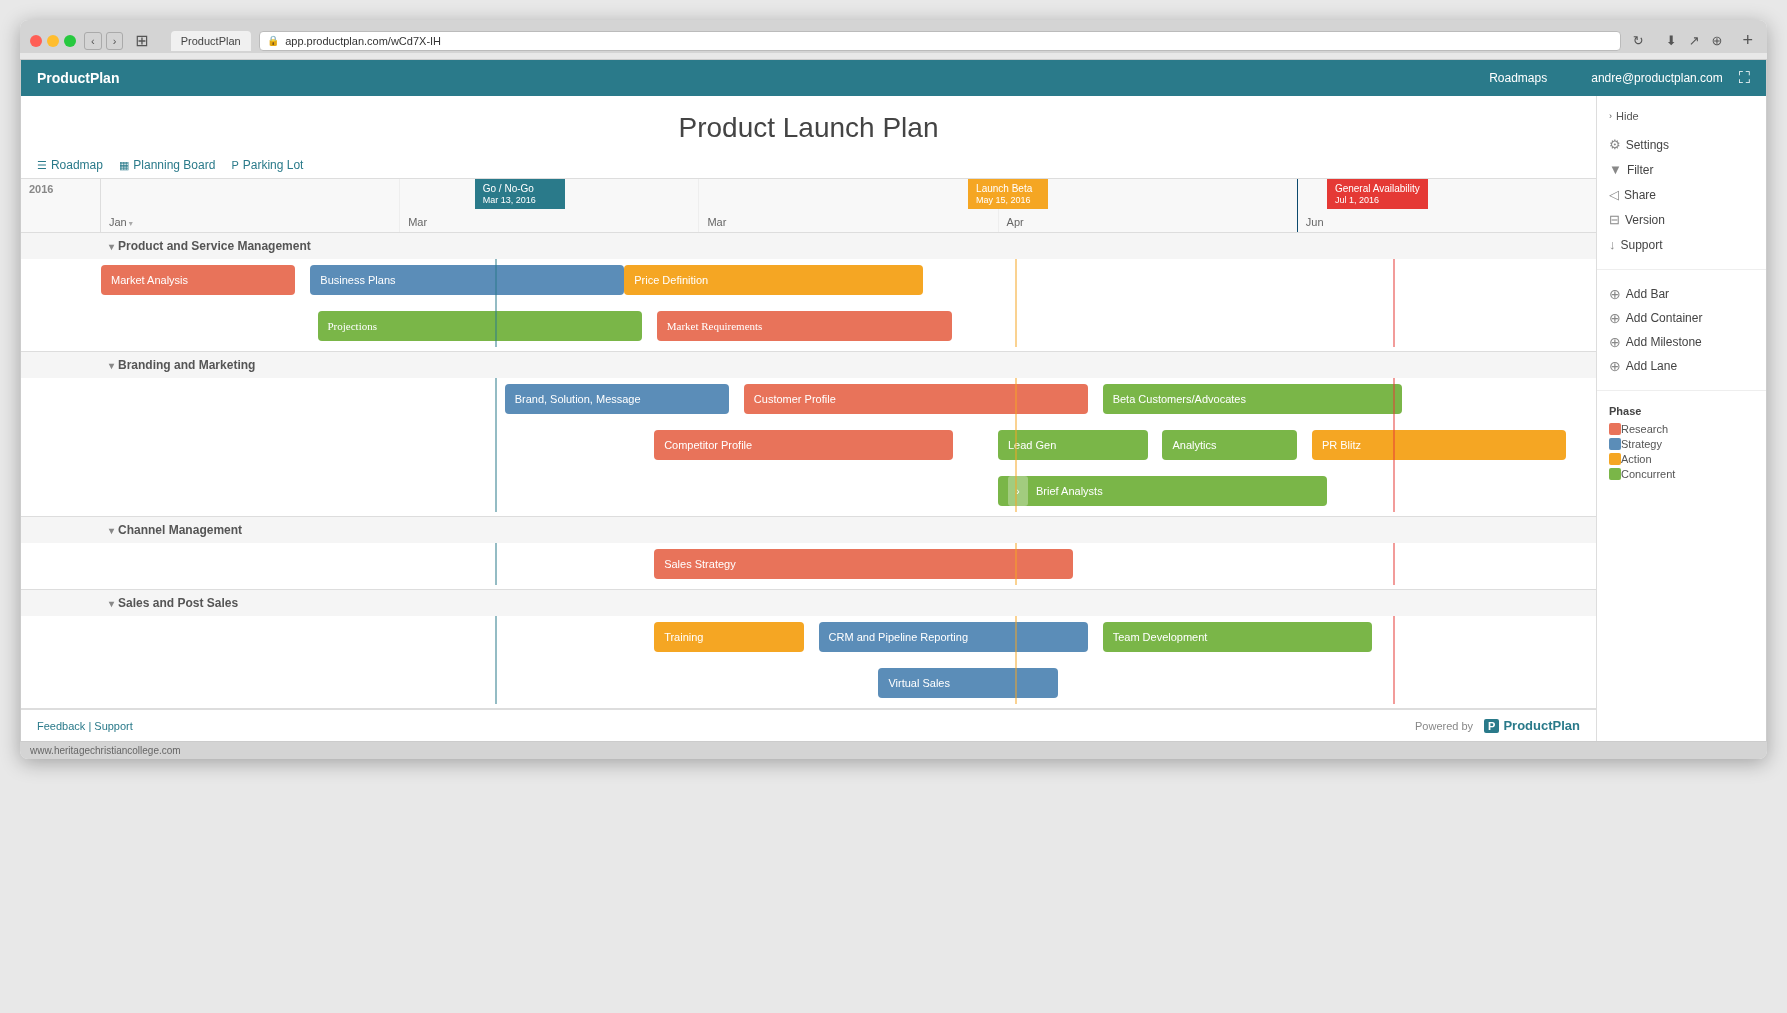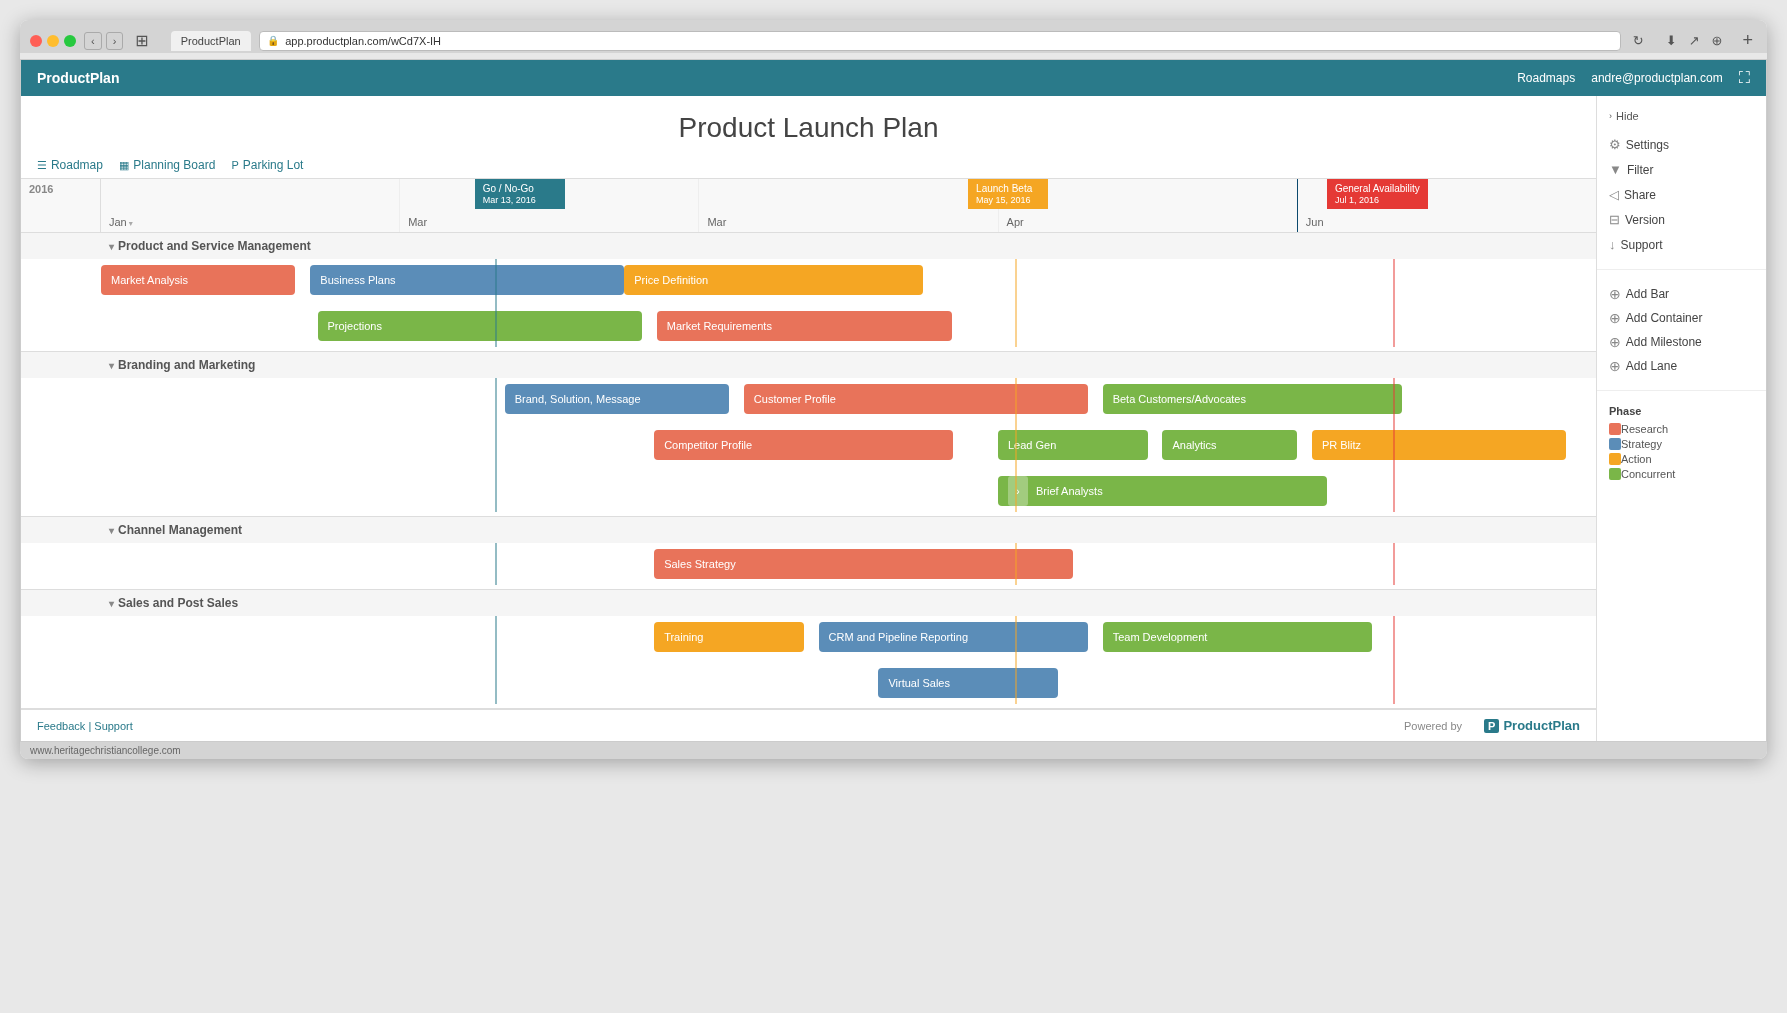--- a/index.html
+++ b/index.html
@@ -22,21 +22,21 @@
     .address-bar { flex: 1; display: flex; align-items: center; background: white; border: 1px solid #bbb; border-radius: 4px; padding: 3px 8px; font-size: 11px; color: #333; gap: 5px; }
     .lock-icon { color: #888; font-size: 10px; }
     .toolbar-icons { display: flex; gap: 4px; margin-left: 6px; }
     .toolbar-icon { background: none; border: none; cursor: pointer; font-size: 13px; color: #555; padding: 2px 4px; }
 
     
     .app-wrapper { background: #f0f0f0; border: 1px solid #ccc; }
     .app-header { background: #2a7a8a; display: flex; align-items: center; padding: 0 16px; height: 36px; }
     .app-logo { color: white; font-weight: bold; font-size: 14px; }
     .app-nav-right { margin-left: auto; display: flex; align-items: center; gap: 16px; color: white; font-size: 12px; }
-    .app-nav-right a { color: white; text-decoration: none; }
+    .app-nav-right a { color: white; text-decoration: none; margin-left: 28px; }
     .fullscreen-btn { background: none; border: none; color: white; cursor: pointer; font-size: 16px; }
 
     
     .page-content { display: flex; background: white; min-height: 640px; border-radius: 27px; }
     
     
     .main-area { flex: 1; padding: 0; overflow: hidden; }
     
     
     .page-title-section { text-align: center; padding: 16px 0 8px; background: white; }
@@ -75,21 +75,21 @@
     .sidebar-add-icon { color: #888; font-size: 14px; }
     .phase-legend { padding: 8px 12px; }
     .phase-legend-title { font-size: 11px; font-weight: bold; color: #444; margin-bottom: 6px; }
     .phase-item { display: flex; align-items: center; margin-bottom: 3px; font-size: 11px; color: #555; }
     .phase-dot { width: 12px; height: 12px; border-radius: 2px; flex-shrink: 0; }
     
     
     .app-footer { background: white; border-top: 1px solid #ddd; padding: 8px 16px; display: flex; align-items: center; justify-content: space-between; }
     .footer-links { font-size: 11px; color: #2a7a8a; }
     .footer-links a { color: #2a7a8a; text-decoration: none; }
-    .footer-powered { font-size: 11px; color: #888; display: flex; align-items: center; gap: 22px; }
+    .footer-powered { font-size: 11px; color: #888; display: flex; align-items: center; gap: 11px; }
     .footer-logo { font-size: 13px; font-weight: bold; color: #2a7a8a; display: flex; align-items: center; gap: 4px; }
     
     
     .browser-bottom { background: #d4d4d4; padding: 3px 10px; font-size: 10px; color: #666; border-radius: 0 0 8px 8px; }
 
     
     .outer { width: 1787px; min-height: 1013px; background: #e8e8e8; padding: 20px; }
     .browser-window { border-radius: 8px; overflow: hidden; box-shadow: 0 4px 20px rgba(0,0,0,0.3); }
 
     .chevron-bar { display: flex; align-items: center; justify-content: center; width: 20px; height: 30px; background: rgba(255,255,255,0.3); border-radius: 3px; margin-right: 4px; flex-shrink: 0; }
@@ -220,21 +220,21 @@
 
                 <div style="display:flex; margin-bottom:4px; padding:4px 0;">
                   <div style="width:80px;flex-shrink:0;"></div>
                   <div style="flex:1; position:relative; height:34px;">
                     <div class="bar bar-research" style="left:0%;width:13%;top:2px;">Market Analysis</div>
                     <div class="bar bar-strategy" style="left:14%;width:21%;top:2px;">Business Plans</div>
                     <div class="bar bar-action" style="left:35%;width:20%;top:2px;">Price Definition</div>
                   </div>
                 </div>
 
-                <div style="display:flex; margin-bottom:4px; padding:4px 10px;">
+                <div style="display:flex; margin-bottom:4px; padding:4px 10px;font-family:Liberation Serif, serif;">
                   <div style="width:80px;flex-shrink:0;"></div>
                   <div style="flex:1; position:relative; height:34px;">
                     <div class="bar bar-concurrent" style="left:14%;width:22%;top:2px;">Projections</div>
                     <div class="bar bar-research" style="left:37%;width:20%;top:2px;">Market Requirements</div>
                   </div>
                 </div>
               </div>
             </div>
 
             <div class="group" style="border-bottom:1px solid #ddd;">

